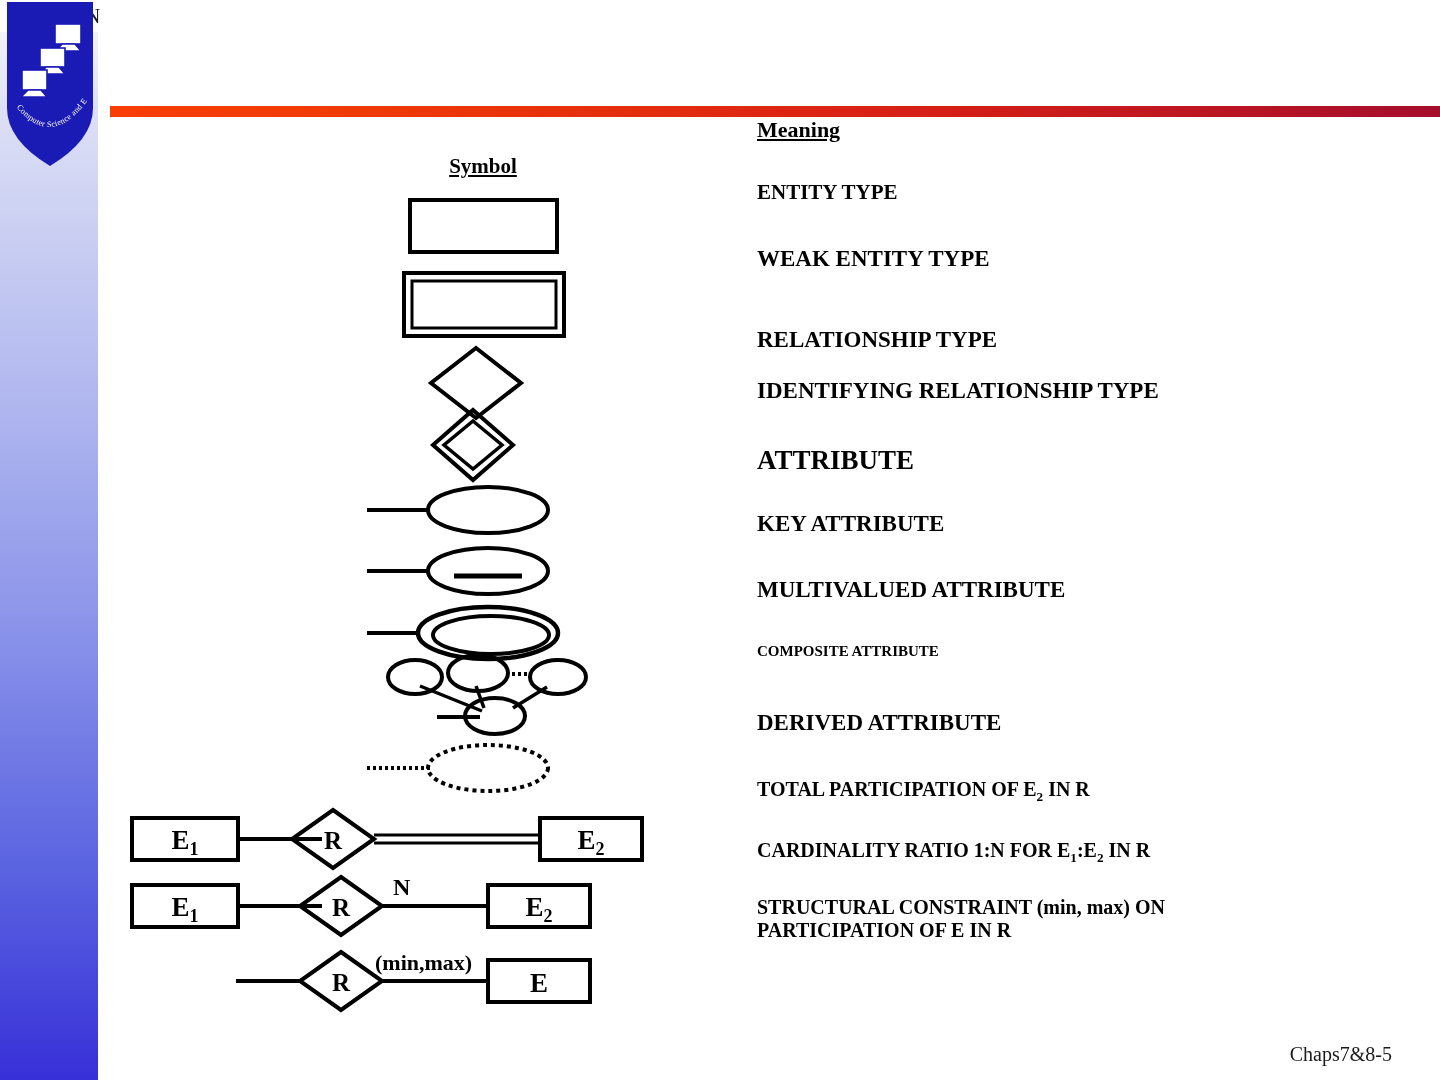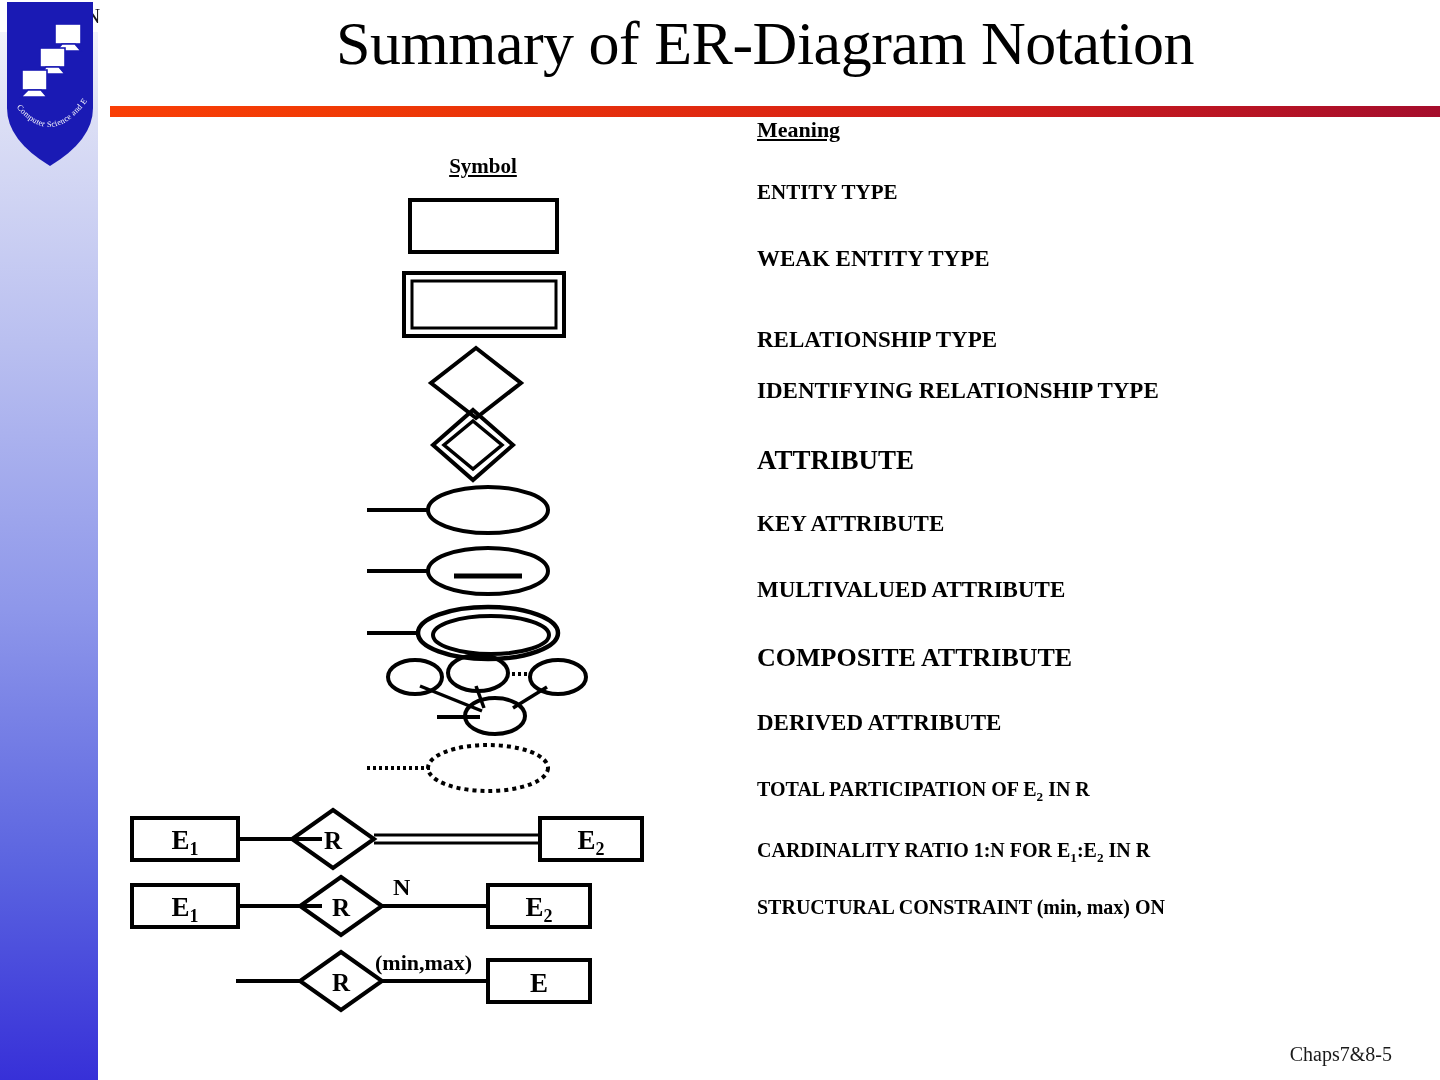--- a/index.html
+++ b/index.html
@@ -110,47 +110,47 @@
     </g>
     <g clip-path="url(#shieldClip)">
       <path id="curveTxt" d="M10 104 Q46 152 84 100" fill="none"></path>
       <text font-family="Liberation Serif, serif" font-size="8.2" fill="#ffffff" letter-spacing="0.3">
         <textPath href="#curveTxt" startOffset="4%">Computer Science and Engineering</textPath>
       </text>
     </g>
   </svg>
 
 
-  <div class="title">Summary of ER-Diagram Notation</div>
   <div class="rule"></div>
 
   <div class="col-symbol-head">Symbol</div>
   <div class="col-meaning-head">Meaning</div>
 
   <div class="meaning-list">
     <div class="meaning" style="position:absolute;top:0px;font-size:21px;">ENTITY TYPE</div>
     <div class="meaning" style="position:absolute;top:66px;font-size:23px;">WEAK ENTITY TYPE</div>
     <div class="meaning" style="position:absolute;top:132px;font-size:23px;margin-top:15px;">RELATIONSHIP TYPE</div>
     <div class="meaning" style="position:absolute;top:198px;font-size:23px;">IDENTIFYING RELATIONSHIP TYPE</div>
     <div class="meaning" style="position:absolute;top:265px;font-size:27px;">ATTRIBUTE</div>
     <div class="meaning" style="position:absolute;top:331px;font-size:23px;">KEY ATTRIBUTE</div>
     <div class="meaning" style="position:absolute;top:397px;font-size:23px;">MULTIVALUED ATTRIBUTE</div>
-    <div class="meaning" style="position:absolute;top:463px;font-size:26px;">COMPOSITE ATTRIBUTE</div>
+    <div class="meaning" style="position:absolute;top:463px;font-size:15px;">COMPOSITE ATTRIBUTE</div>
     <div class="meaning" style="position:absolute;top:530px;font-size:23px;">DERIVED ATTRIBUTE</div>
 
     <div class="meaning" style="position:absolute;top:598px;font-size:20px;">
       <span>TOTAL PARTICIPATION OF E</span><sub>2</sub><span> IN R</span>
     </div>
 
     <div class="meaning" style="position:absolute;top:659px;font-size:20px;">
       <span>CARDINALITY RATIO 1:N FOR E</span><sub>1</sub><span>:E</span><sub>2</sub><span> IN R</span>
     </div>
 
     <div class="meaning" style="position:absolute;top:716px;font-size:20px;">
       <div>STRUCTURAL CONSTRAINT (min, max) ON</div>
+      <div>PARTICIPATION OF E IN R</div>
     </div>
   </div>
 
   <svg class="sym-canvas" viewBox="0 0 640 920">
     <g stroke="#000" fill="none">
 
       <rect x="300" y="80" width="147" height="52" stroke-width="4"></rect>
 
       <g>
         <rect x="294" y="153" width="160" height="63" stroke-width="4"></rect>

